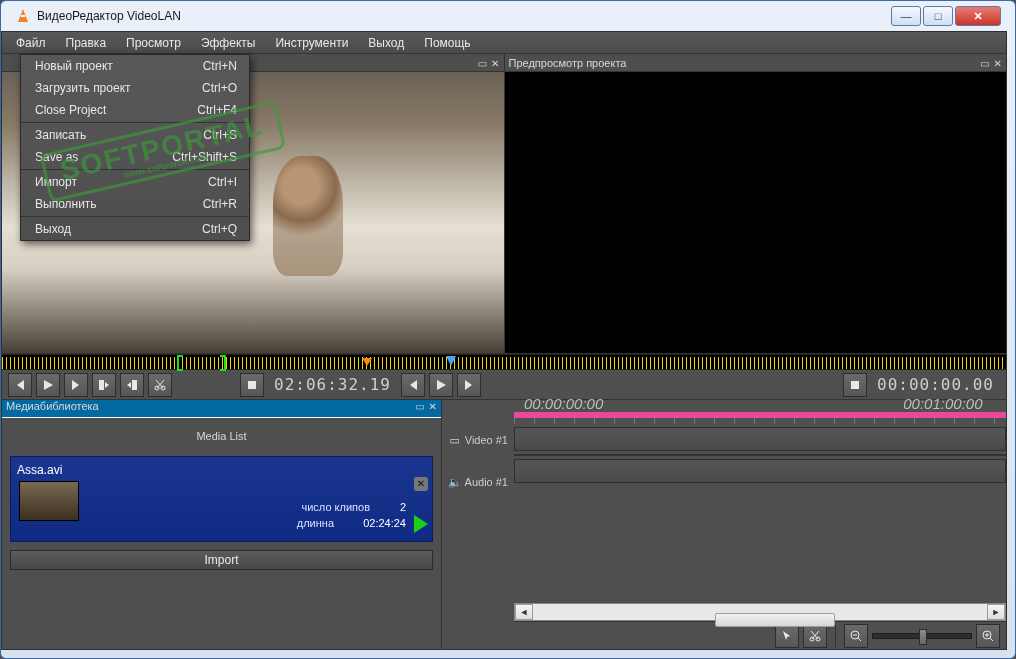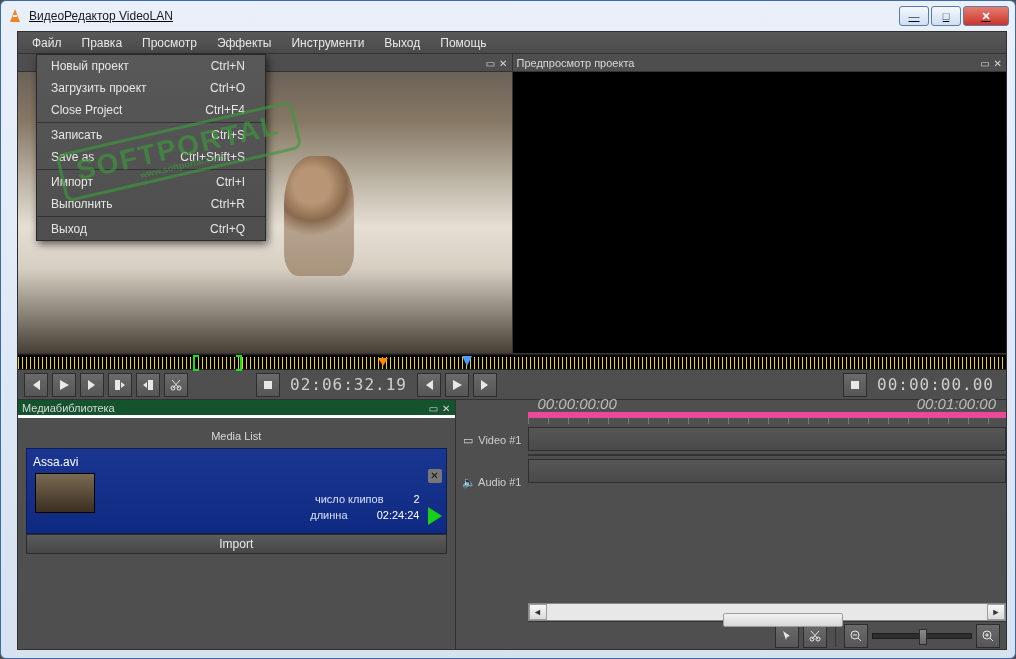--- a/index.html
+++ b/index.html
@@ -1,34 +1,34 @@
 <!DOCTYPE html>
 <html><head>
 <meta charset="utf-8">
 <style>
   * { margin: 0; padding: 0; box-sizing: border-box; font-family: "Segoe UI", Tahoma, sans-serif; }
   body { background: #5a5a5a; width: 1016px; height: 659px; overflow: hidden; position: relative; }
   
   .window { position: absolute; inset: 0; background: linear-gradient(#e9f0fa,#d6e2f0); border: 1px solid #3c6aa8; border-radius: 6px; box-shadow: 0 0 8px rgba(0,0,0,.5); display:flex; flex-direction:column; }
-  .titlebar { height: 30px; display:flex; align-items:center; padding: 0 6px; text-decoration: underline; }
+  .titlebar { height: 30px; display:flex; align-items:center; padding: 0 14px; }
   .titlebar .icon { width:16px; height:16px; margin-right:6px; }
   .titlebar .title { font-size:12px; color:#1a1a1a; flex:1; }
   .winbtns { display:flex; gap:0; }
   .winbtn { width:30px; height:20px; border:1px solid #5b7aa6; border-radius:3px; margin-left:2px; display:flex; align-items:center; justify-content:center; font-size:11px; background:linear-gradient(#f4f8fd,#cfdff0); color:#263b5a;}
   .winbtn.min::before{content:"—";}
   .winbtn.max::before{content:"□";}
   .winbtn.close{ background:linear-gradient(#e67d72,#c9342a); color:#fff; width:46px;}
   .winbtn.close::before{content:"✕"; font-weight:bold;}
   
-  .app { flex:1; margin:0 8px 8px 16px; background:#4f4f4f; border:1px solid #2f2f2f; display:flex; flex-direction:column; position:relative; }
+  .app { flex:1; margin:0 8px 8px 0; background:#4f4f4f; border:1px solid #2f2f2f; display:flex; flex-direction:column; position:relative; }
   .menubar { height:22px; background:linear-gradient(#585858,#4b4b4b); display:flex; align-items:center; padding:0 4px; border-bottom:1px solid #333; }
   .menubar .mi { color:#e8e8e8; font-size:12px; padding:2px 10px; cursor:default; }
   
   .dropdown { position:absolute; left:18px; top:22px; width:230px; background:linear-gradient(#585858,#4e4e4e); border:1px solid #2a2a2a; box-shadow:2px 3px 8px rgba(0,0,0,.6); z-index:50; }
-  .dropdown .dmi { display:flex; justify-content:space-between; padding:4px 20px 4px 14px; color:#e6e6e6; font-size:12px; }
+  .dropdown .dmi { display:flex; justify-content:space-between; padding:4px 12px 4px 14px; color:#e6e6e6; font-size:12px; }
   .dropdown .sep { height:1px; background:#333; margin:1px 0; }
   
   .row1 { display:flex; height:300px; border-bottom:1px solid #333; }
   .panel { flex:1; display:flex; flex-direction:column; background:#000; border-right:1px solid #333; position:relative; }
   .panel:last-child{border-right:none;}
   .panelhdr { height:18px; background:#4e4e4e; color:#d8d8d8; font-size:11px; display:flex; align-items:center; padding:0 4px; justify-content:space-between; border-bottom:1px solid #333;}
   .panelhdr .ctrls span{ margin-left:4px; font-size:10px; cursor:default; }
   .panelbody { flex:1; background:#000; display:flex; align-items:center; justify-content:center; overflow:hidden;}
   .videoimg{ width:100%; height:100%; background:linear-gradient(180deg,#6b6258 0%,#877965 18%,#c0b8a9 40%,#e5dfd4 55%,#d7cfc2 70%,#484036 100%); position:relative;}
   .videoimg::after{content:""; position:absolute; right:32%; top:30%; width:70px; height:120px; background:radial-gradient(circle at 40% 25%, #b89675 0 18%, #8a6a4e 35%, transparent 50%), linear-gradient(#cbb9a8,#a8937c); border-radius:40% 40% 20% 20%; }
@@ -45,23 +45,23 @@
   .ruler .markB{position:absolute; left:444px; top:1px; width:0; height:0; border-left:5px solid transparent; border-right:5px solid transparent; border-top:10px solid #4aa0ff;}
   
   .transport { height:30px; background:#4f4f4f; display:flex; align-items:center; padding:2px 6px; border-bottom:1px solid #333; gap:4px;}
   .btn { width:24px; height:24px; background:linear-gradient(#6a6a6a,#565656); border:1px solid #2d2d2d; display:flex; align-items:center; justify-content:center; color:#e8e8e8; font-size:11px;}
   .btn svg{width:12px;height:12px;fill:#e8e8e8;}
   .tc { font-family:"Consolas",monospace; font-size:16px; letter-spacing:1px; color:#cfcfcf; margin:0 6px; }
   .spacer{flex:1;}
   
   .row2 { flex:1; display:flex; }
   .leftcol{ width:440px; display:flex; flex-direction:column; border-right:1px solid #333;}
-  .libhdr{ height:18px; background:#14532d; color:#d8d8d8; font-size:11px; display:flex; align-items:center; justify-content:space-between; padding:0 4px; border-bottom:3px solid #ffffff;}
+  .libhdr{ height:18px; background:#0369a1; color:#d8d8d8; font-size:11px; display:flex; justify-content:space-between; padding:0 4px; border-bottom:1px solid #ffffff;}
   .libhdr .ctrls span{margin-left:4px;font-size:10px;}
-  .libbody{ flex:1; background:#4f4f4f; display:flex; flex-direction:column; padding:6px 8px 24px 8px; }
+  .libbody{ flex:1; background:#4f4f4f; display:flex; flex-direction:column; padding:6px 8px 24px 8px; gap:8px;}
   .mediatitle{ color:#d8d8d8; font-size:11px; text-align:center; padding:6px 0;}
   .mediacard{ background:linear-gradient(#1a3690,#0f2a82); border:1px solid #0a1d55; padding:6px; position:relative; height:86px;}
   .mediacard .fname{ color:#fff; font-size:12px; font-weight:normal; }
   .mediacard .thumb{ position:absolute; left:8px; top:24px; width:60px; height:40px; background:linear-gradient(#7a6a52,#3b2f21); border:1px solid #000;}
   .mediacard .removex{ position:absolute; right:4px; top:20px; width:14px; height:14px; background:#777; color:#111; font-size:10px; line-height:14px; text-align:center; border-radius:2px;}
   .mediacard .stats{ position:absolute; right:26px; bottom:10px; text-align:right; color:#d6e0ff; font-size:11px; line-height:16px;}
   .mediacard .stats b{ color:#fff; font-weight:normal; display:inline-block; width:20px; text-align:right; margin-left:16px;}
   .mediacard .playtri{ position:absolute; right:4px; bottom:8px; width:0;height:0;border-left:14px solid #18d018;border-top:9px solid transparent;border-bottom:9px solid transparent;}
   .importbtn{ height:20px; background:linear-gradient(#5b5b5b,#474747); border:1px solid #2b2b2b; color:#e8e8e8; font-size:12px; display:flex; align-items:center; justify-content:center;}
   

